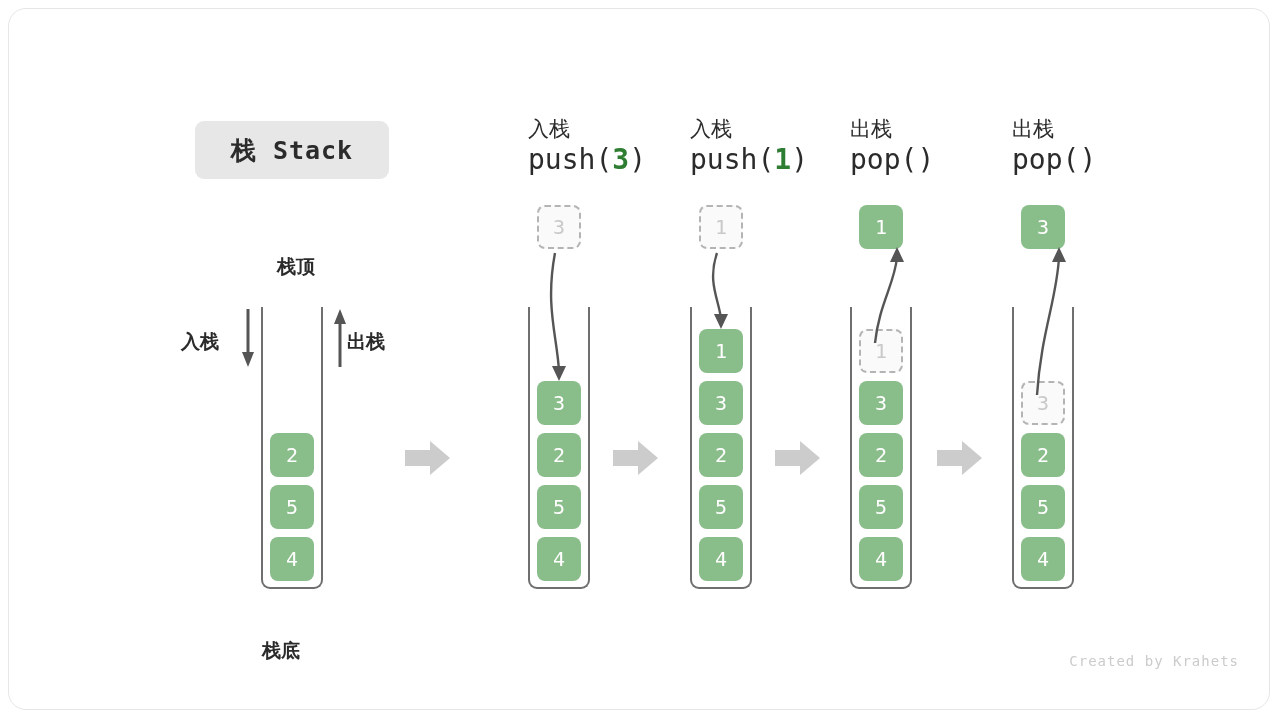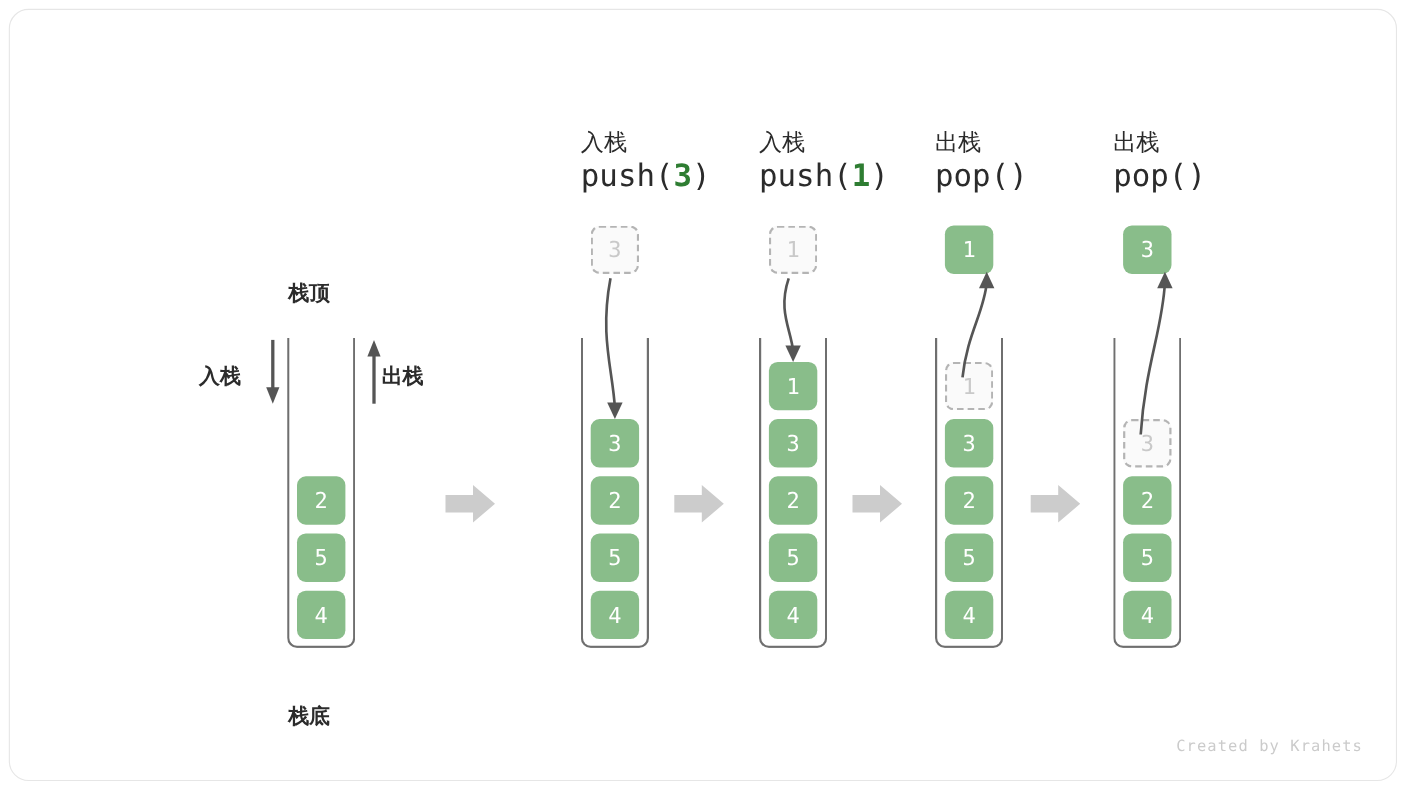--- a/index.html
+++ b/index.html
@@ -48,21 +48,21 @@
   }
 
   
   .cn-label {
     font-size: 19px;
     font-weight: bold;
     color: #2b2b2b;
     white-space: nowrap;
     font-family: "DejaVu Sans", "Liberation Sans", sans-serif;
   }
-  #label-top    { left: 253px; top: 245px; }
+  #label-top    { left: 268px; top: 245px; }
   #label-bottom { left: 253px; top: 629px; }
   #label-push   { left: 172px; top: 320px; }
   #label-pop    { left: 338px; top: 320px; }
 
   
   .stack-box {
     border-left: 2px solid #6f6f6f;
     border-right: 2px solid #6f6f6f;
     border-bottom: 2px solid #6f6f6f;
     border-top: none;
@@ -114,35 +114,38 @@
     color: #2e7d32;
     font-weight: bold;
   }
 
   
   .sep-arrow { width: 46px; height: 38px; }
 
   
   #footer-credit {
     right: 30px;
-    bottom: 22px;
+    bottom: 40px;
     font-size: 14px;
     color: #cbcbcb;
     letter-spacing: 1px;
     font-family: "DejaVu Sans Mono", "Liberation Mono", monospace;
     white-space: nowrap;
   }
 
   svg { overflow: visible; }
 </style>
 </head>
 <body>
 
 <div id="card" class="abs">
 
+  <div id="title-badge" class="abs">
+    <span class="title-text">栈 Stack</span>
+  </div>
 
   <div id="label-top" class="abs cn-label">栈顶</div>
   <div id="label-bottom" class="abs cn-label">栈底</div>
   <div id="label-push" class="abs cn-label">入栈</div>
   <div id="label-pop" class="abs cn-label">出栈</div>
 
   <svg class="abs" style="left:228px; top:298px;" width="22" height="62">
     <line x1="11" y1="2" x2="11" y2="48" stroke="#555555" stroke-width="3"></line>
     <polygon points="11,60 5,45 17,45" fill="#555555"></polygon>
   </svg>

